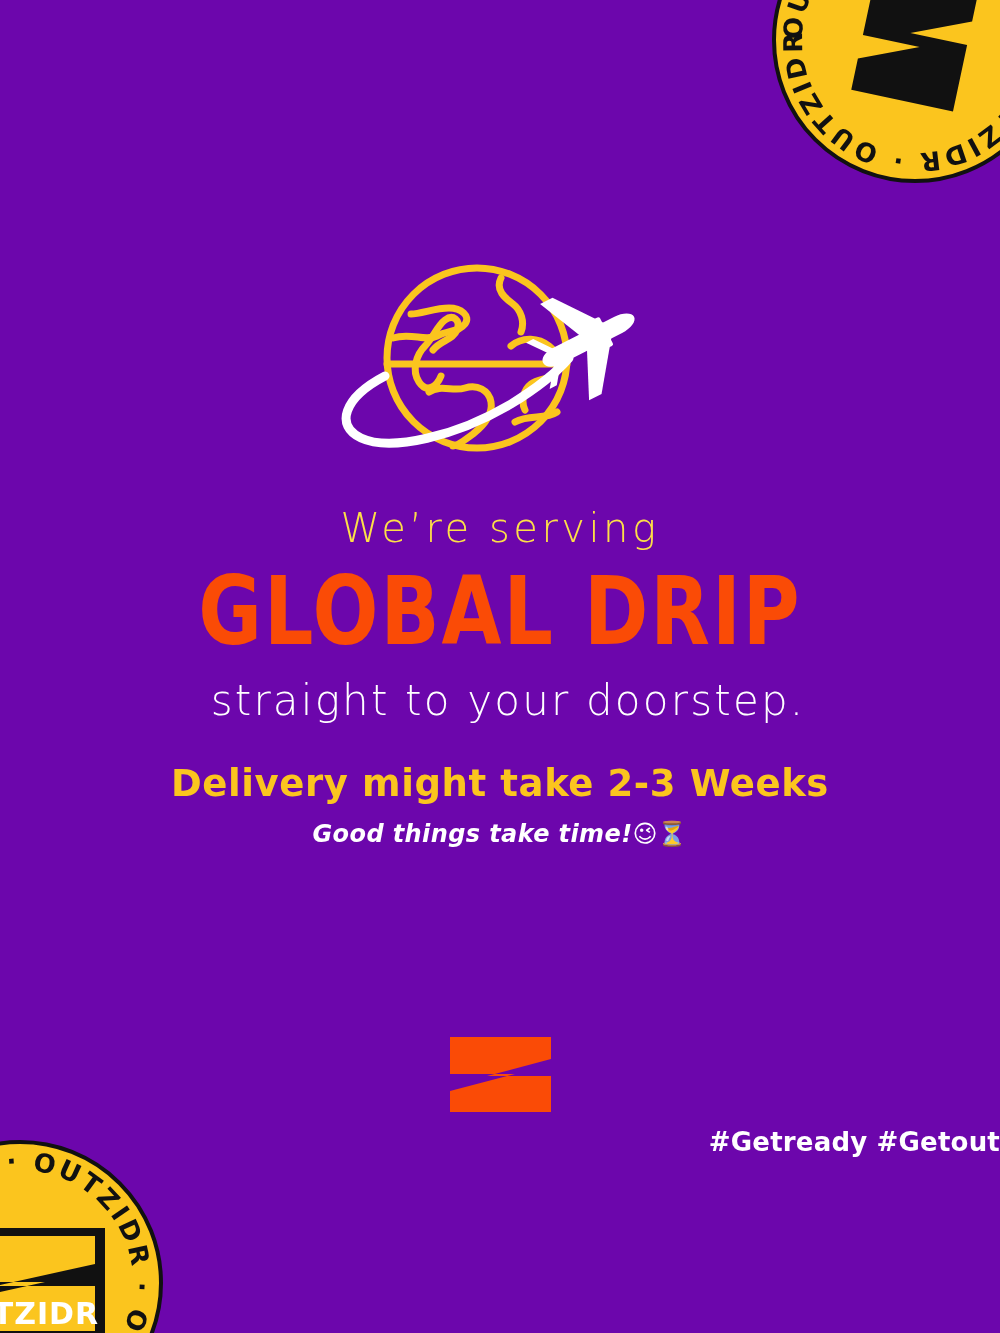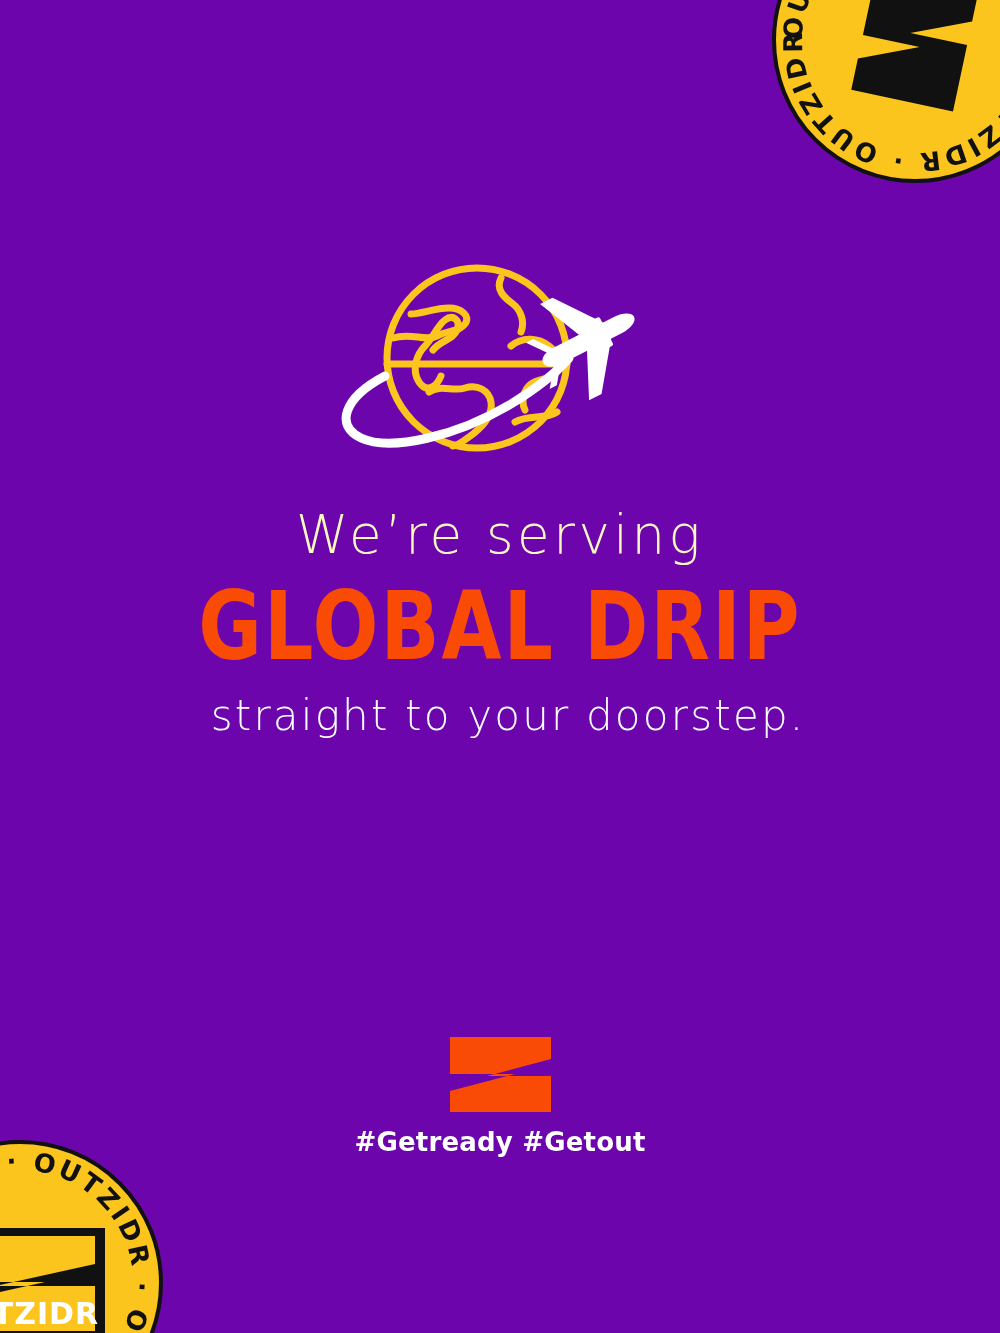--- a/index.html
+++ b/index.html
@@ -45,22 +45,22 @@
 
   
   .headline {
     position: absolute;
     left: 0;
     right: 0;
     top: 505px;
     text-align: center;
   }
   .line-pre {
-    color: #fef9c3;
-    font-size: 53px;
+    color: #fde047;
+    font-size: 40px;
     font-weight: 300;
     letter-spacing: 3.5px;
     line-height: 1.15;
     font-family: "DejaVu Sans", "Liberation Sans", sans-serif;
   }
   .line-main {
     color: #fa4b06;
     font-size: 80px;
     font-weight: 900;
     letter-spacing: 2px;
@@ -122,20 +122,21 @@
     width: 103px;
     height: 77px;
   }
   .hashtags {
     color: #ffffff;
     font-size: 26px;
     font-weight: 700;
     letter-spacing: 0.2px;
     margin-top: 14px;
     font-family: "DejaVu Sans", "Liberation Sans", sans-serif;
+    text-align: right;
   }
 </style>
 </head>
 <body>
 
 <div class="poster">
 
   <div class="badge badge-tr">
     <svg viewBox="0 0 290 290" xmlns="http://www.w3.org/2000/svg">
       <defs>
@@ -198,20 +199,26 @@
       </g>
     </svg>
   </div>
 
   <div class="headline">
     <div class="line-pre">We’re serving</div>
     <div class="line-main">GLOBAL DRIP</div>
     <div class="line-post">straight to your doorstep.</div>
   </div>
 
+  <div class="notice">
+    <div class="notice-main">Delivery might take 2-3 Weeks</div>
+    <div class="notice-sub">
+      <span>Good things take time!</span><span class="emoji">😉</span><span class="emoji">⏳</span>
+    </div>
+  </div>
 
   <div class="footer">
     <svg class="zlogo" viewBox="0 0 103 77" xmlns="http://www.w3.org/2000/svg">
       <polygon points="1,1 102,1 102,23 38,40 102,40 102,76 1,76 1,55 66,38 1,38" fill="#fa4b06"></polygon>
     </svg>
     <div class="hashtags">#Getready #Getout</div>
   </div>
 
 </div>
 

